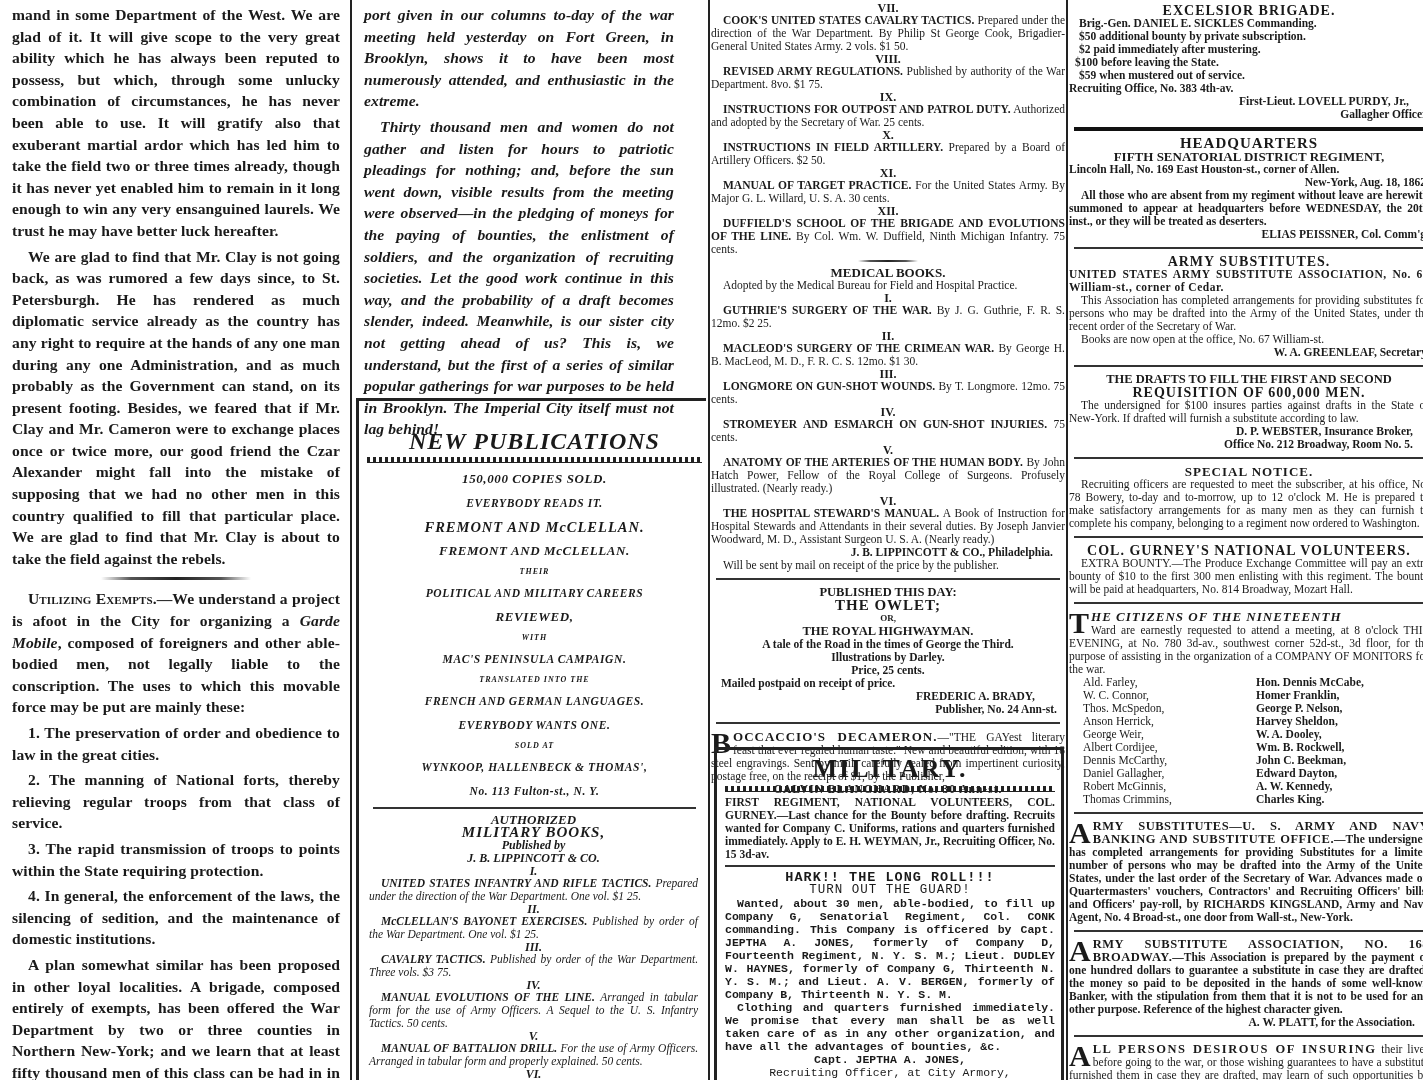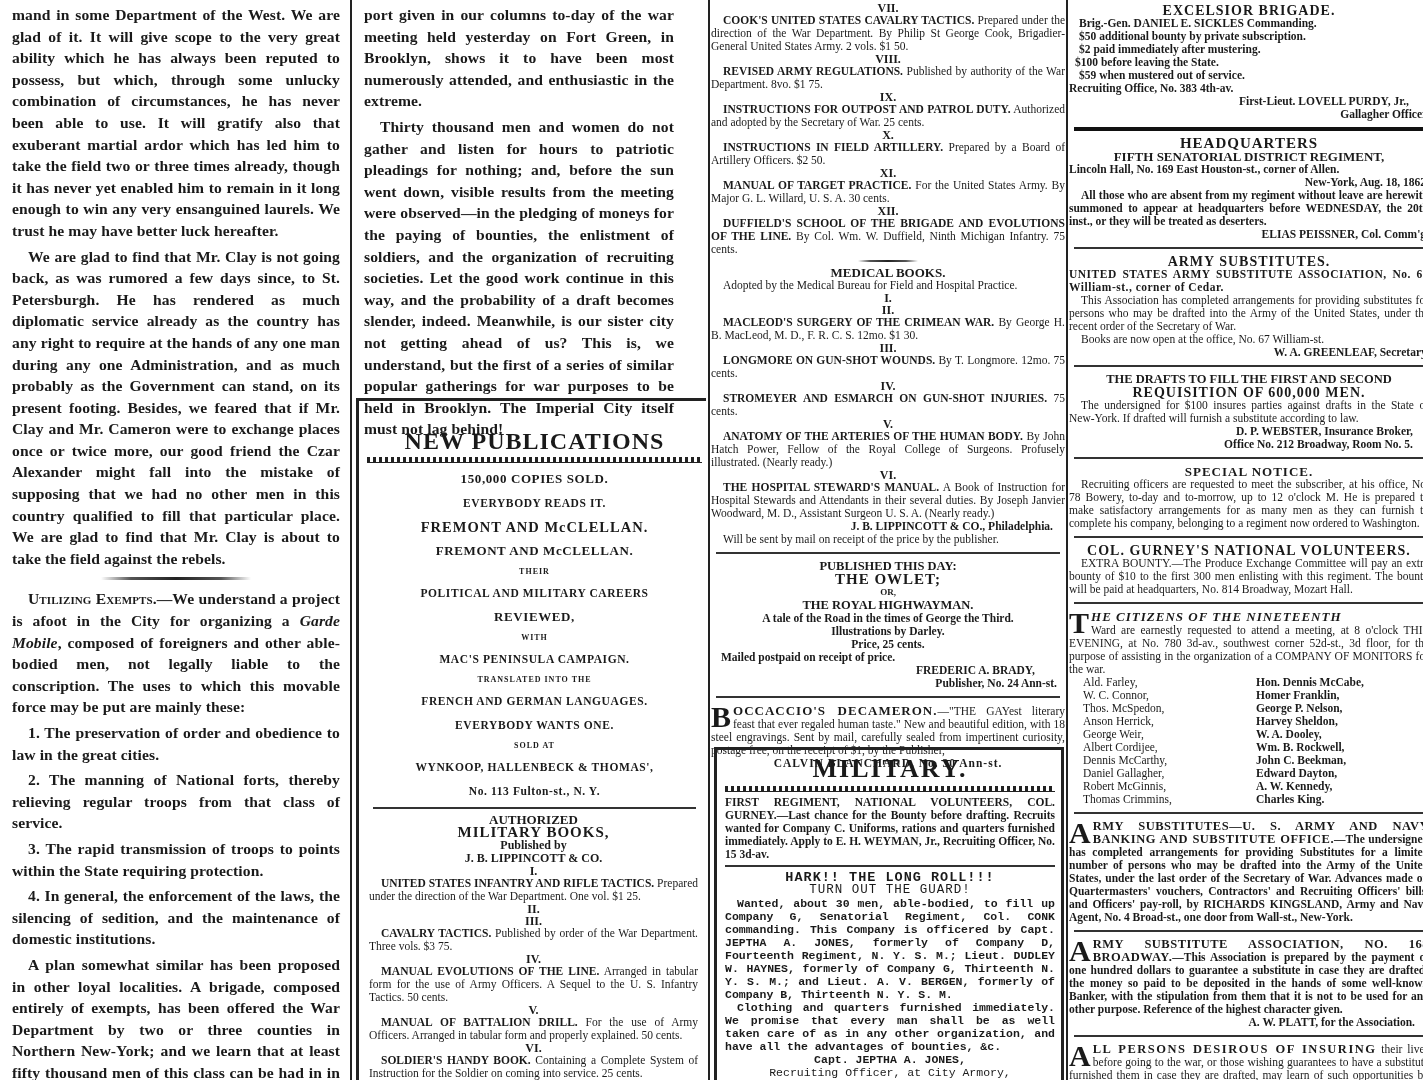--- a/index.html
+++ b/index.html
@@ -1,21 +1,21 @@
 <!DOCTYPE html>
 <html><head>
 <meta charset="utf-8">
 <style>
   * { box-sizing: border-box; margin: 0; padding: 0; }
   html, body { width: 1423px; height: 1080px; overflow: hidden; background: #ffffff; }
   body { font-family: "Liberation Serif", "DejaVu Serif", serif; color: #1a1a1a; position: relative; }
 
   .col { position: absolute; top: 0; height: 1080px; }
   #col1 { left: 0; width: 350px; }
-  #col2 { left: 350px; width: 334px; border-left: 2px solid #222; }
+  #col2 { left: 350px; width: 334px; border-left: 2px solid #222; font-style: italic; }
   #col3 { left: 708px; width: 358px; border-left: 2px solid #222; }
   #col4 { left: 1066px; width: 364px; border-left: 2px solid #222; }
 
   .body-text { font-size: 15.6px; line-height: 21.6px; text-align: justify; padding: 4px 10px 0 12px; font-weight: 700; letter-spacing: 0.1px; }
   .body-text p { text-indent: 16px; margin-bottom: 4px; }
   .body-text p.noindent { text-indent: 0; }
   .sc { font-variant: small-caps; }
   .it { font-style: italic; }
 
   .rule-short { width: 150px; height: 3px; margin: 8px auto; background: linear-gradient(to right, transparent, #555 20%, #222 50%, #555 80%, transparent); }
@@ -89,20 +89,21 @@
     <div class="ad-divider"></div>
     <div class="ad" style="padding:0 4px 6px 2px;">
       <div class="center" style="font-size:13px;">AUTHORIZED</div>
       <div class="center" style="font-size:15px;font-weight:900;letter-spacing:1px;">MILITARY BOOKS,</div>
       <div class="center" style="font-size:12px;">Published by</div>
       <div class="center" style="font-size:12px;">J. B. LIPPINCOTT &amp; CO.</div>
 
       <div class="roman">I.</div>
       <div class="item-head"><span>UNITED STATES INFANTRY AND RIFLE TACTICS.</span><span style="font-weight:400"> Prepared under the direction of the War Department. One vol. $1 25.</span></div>
       <div class="roman">II.</div>
+      <div class="item-head"><span>McCLELLAN'S BAYONET EXERCISES.</span><span style="font-weight:400"> Published by order of the War Department. One vol. $1 25.</span></div>
       <div class="roman">III.</div>
       <div class="item-head"><span>CAVALRY TACTICS.</span><span style="font-weight:400"> Published by order of the War Department. Three vols. $3 75.</span></div>
       <div class="roman">IV.</div>
       <div class="item-head"><span>MANUAL EVOLUTIONS OF THE LINE.</span><span style="font-weight:400"> Arranged in tabular form for the use of Army Officers. A Sequel to the U. S. Infantry Tactics. 50 cents.</span></div>
       <div class="roman">V.</div>
       <div class="item-head"><span>MANUAL OF BATTALION DRILL.</span><span style="font-weight:400"> For the use of Army Officers. Arranged in tabular form and properly explained. 50 cents.</span></div>
       <div class="roman">VI.</div>
       <div class="item-head"><span>SOLDIER'S HANDY BOOK.</span><span style="font-weight:400"> Containing a Complete System of Instruction for the Soldier on coming into service. 25 cents.</span></div>
     </div>
   </div>
@@ -121,20 +122,21 @@
     <div class="roman">XI.</div>
     <div class="item-head"><span>MANUAL OF TARGET PRACTICE.</span><span style="font-weight:400"> For the United States Army. By Major G. L. Willard, U. S. A. 30 cents.</span></div>
     <div class="roman">XII.</div>
     <div class="item-head"><span>DUFFIELD'S SCHOOL OF THE BRIGADE AND EVOLUTIONS OF THE LINE.</span><span style="font-weight:400"> By Col. Wm. W. Duffield, Ninth Michigan Infantry. 75 cents.</span></div>
 
     <div class="rule-short" style="width:60px;height:2px;margin:4px auto;"></div>
     <div class="center" style="font-size:13px;">MEDICAL BOOKS.</div>
     <div class="item-head" style="font-weight:400">Adopted by the Medical Bureau for Field and Hospital Practice.</div>
 
     <div class="roman">I.</div>
+    <div class="item-head"><span>GUTHRIE'S SURGERY OF THE WAR.</span><span style="font-weight:400"> By J. G. Guthrie, F. R. S. 12mo. $2 25.</span></div>
     <div class="roman">II.</div>
     <div class="item-head"><span>MACLEOD'S SURGERY OF THE CRIMEAN WAR.</span><span style="font-weight:400"> By George H. B. MacLeod, M. D., F. R. C. S. 12mo. $1 30.</span></div>
     <div class="roman">III.</div>
     <div class="item-head"><span>LONGMORE ON GUN-SHOT WOUNDS.</span><span style="font-weight:400"> By T. Longmore. 12mo. 75 cents.</span></div>
     <div class="roman">IV.</div>
     <div class="item-head"><span>STROMEYER AND ESMARCH ON GUN-SHOT INJURIES.</span><span style="font-weight:400"> 75 cents.</span></div>
     <div class="roman">V.</div>
     <div class="item-head"><span>ANATOMY OF THE ARTERIES OF THE HUMAN BODY.</span><span style="font-weight:400"> By John Hatch Power, Fellow of the Royal College of Surgeons. Profusely illustrated. (Nearly ready.)</span></div>
     <div class="roman">VI.</div>
     <div class="item-head"><span>THE HOSPITAL STEWARD'S MANUAL.</span><span style="font-weight:400"> A Book of Instruction for Hospital Stewards and Attendants in their several duties. By Joseph Janvier Woodward, M. D., Assistant Surgeon U. S. A. (Nearly ready.)</span></div>

